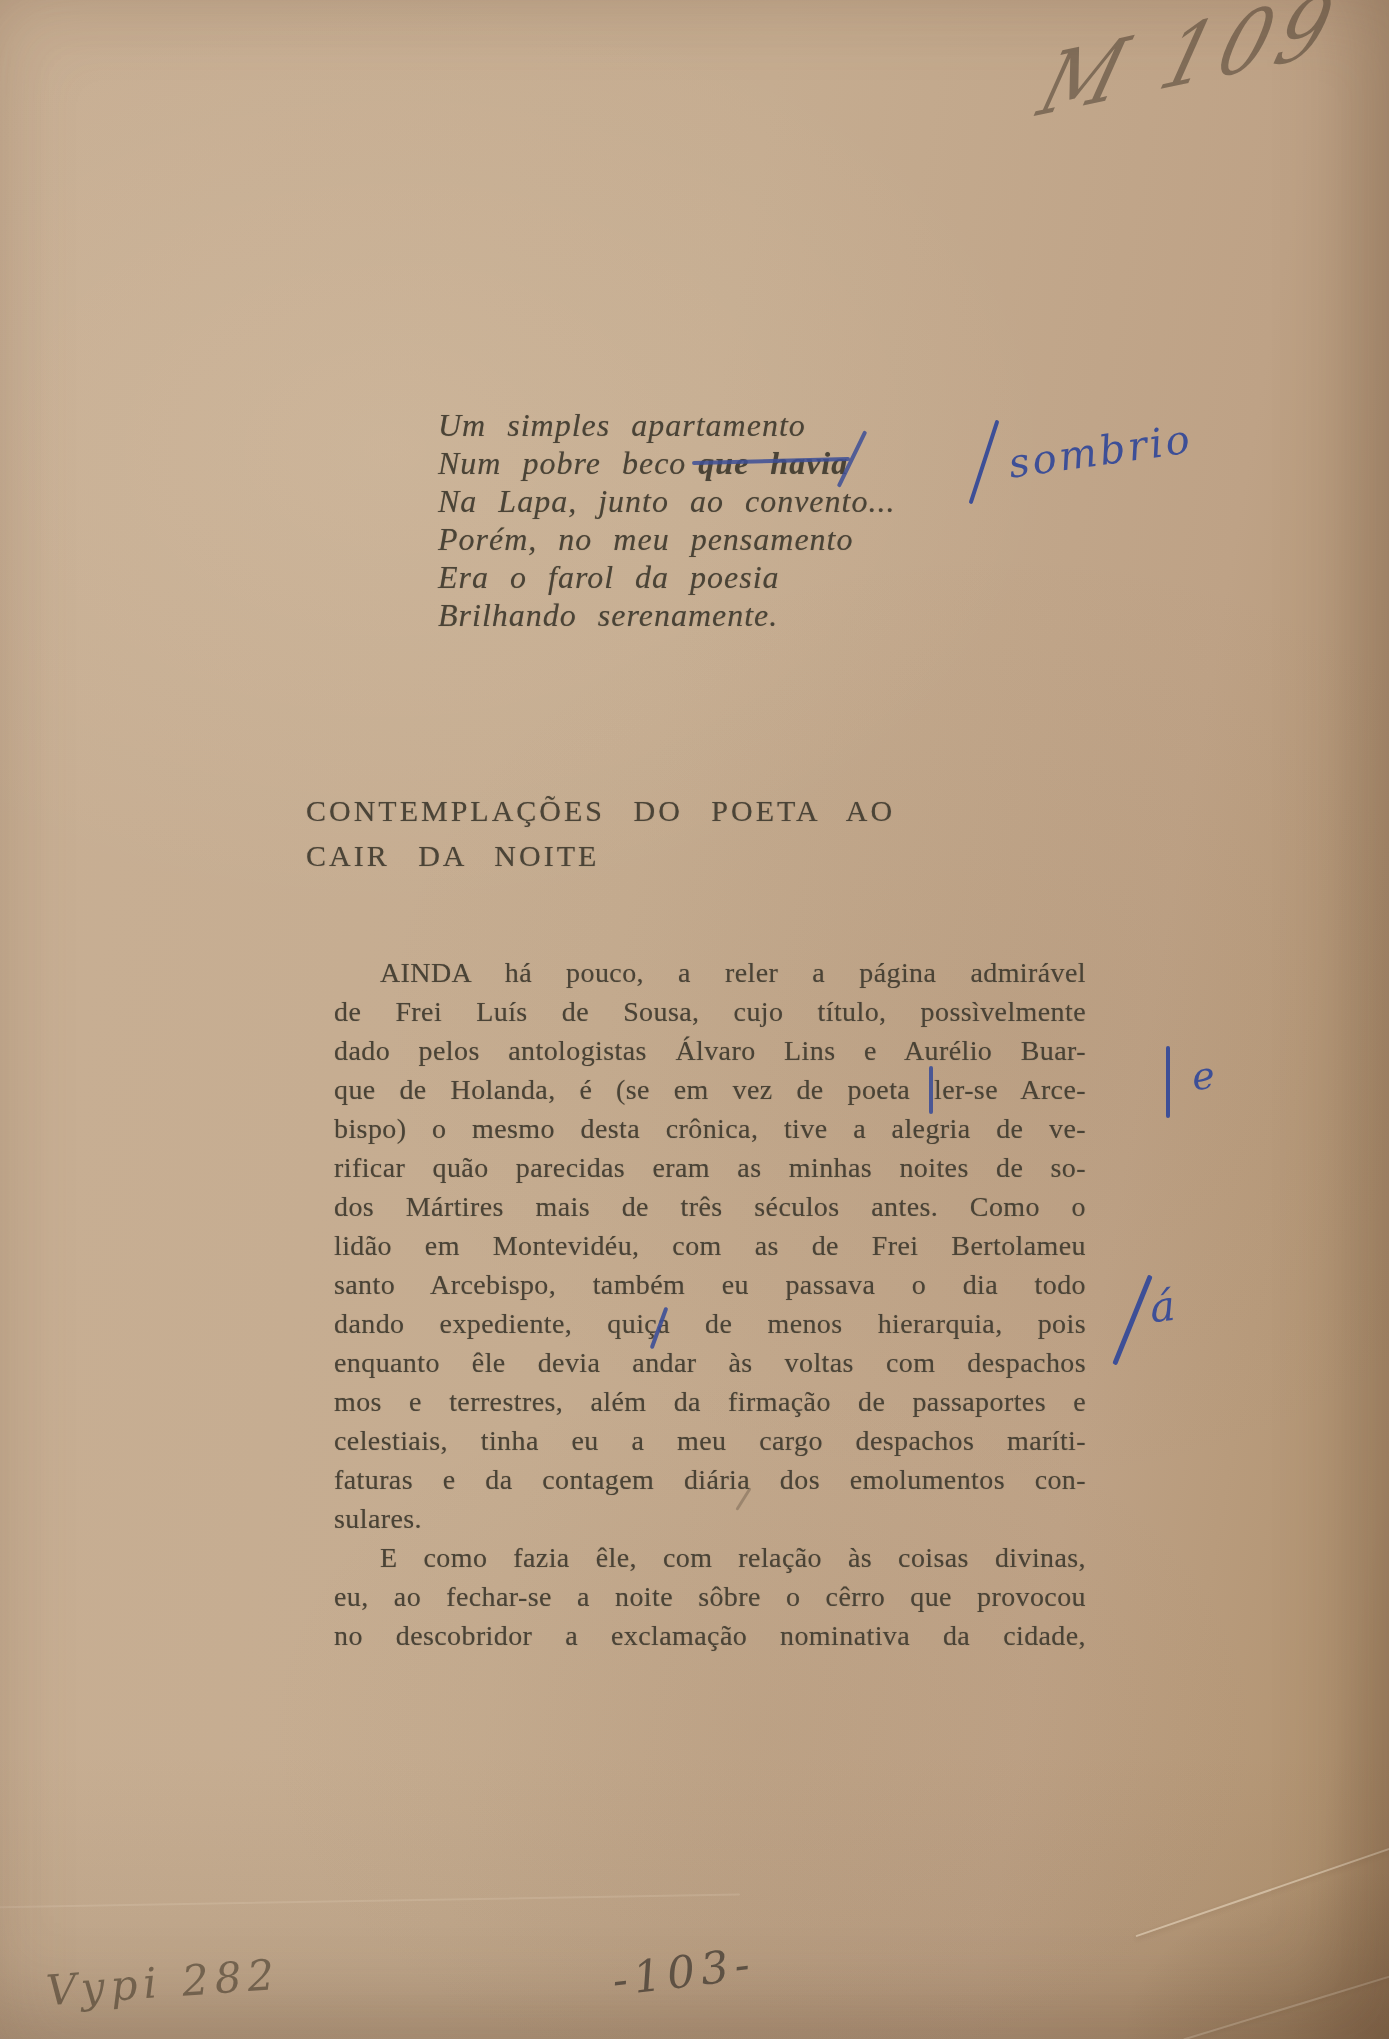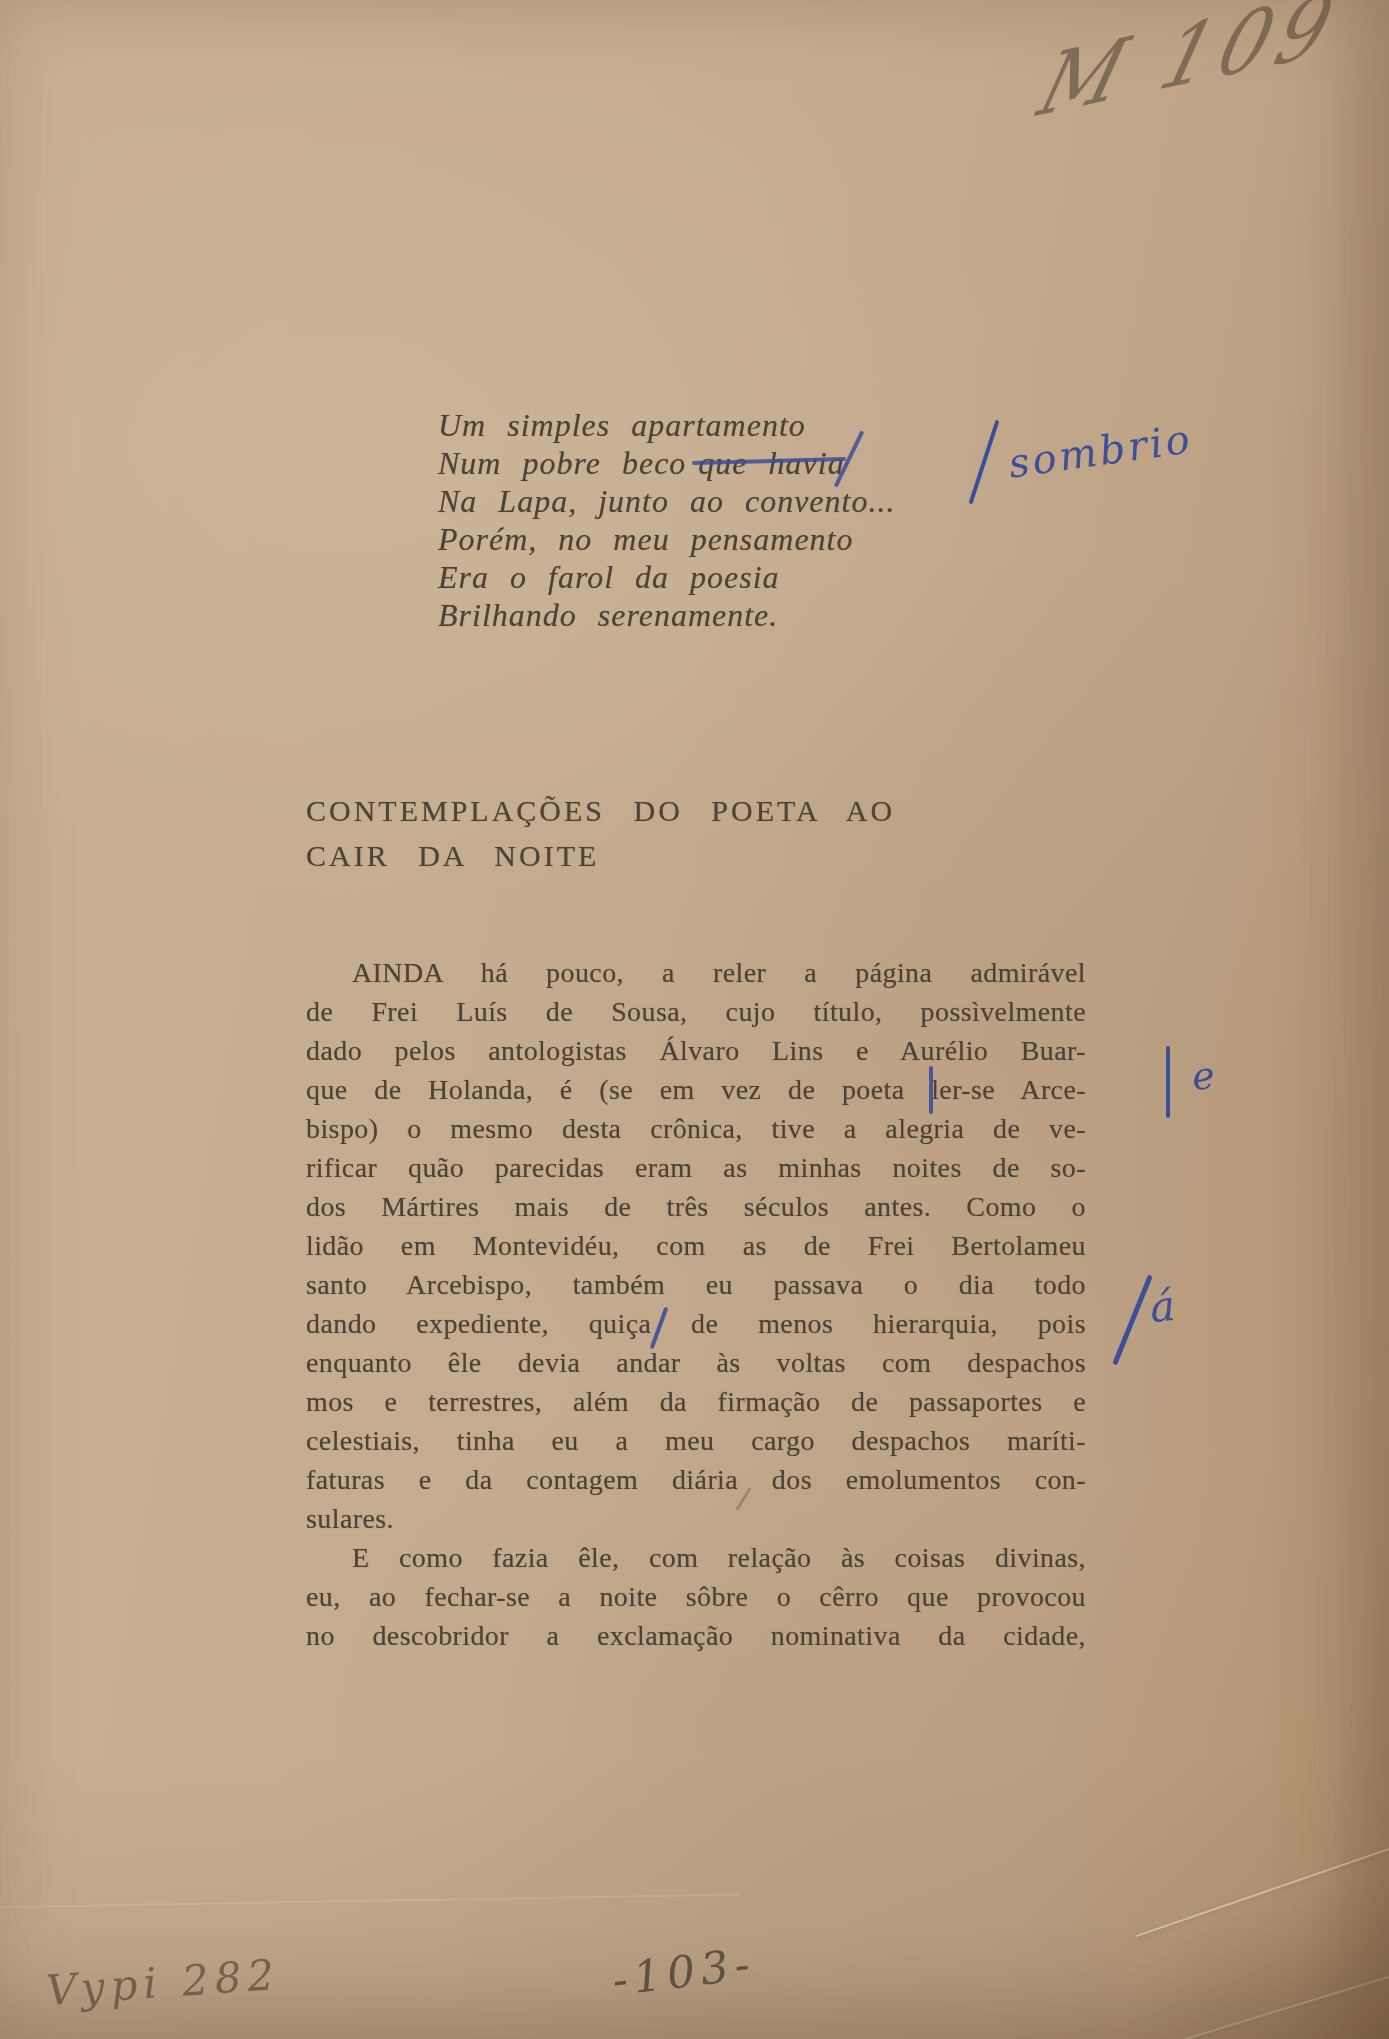--- a/index.html
+++ b/index.html
@@ -13,30 +13,30 @@
       linear-gradient(to bottom, rgba(0,0,0,0) 86%, rgba(105,80,55,0.10) 97%),
       linear-gradient(100deg,#c8af94 0%,#c5ac90 45%,#bea286 76%,#b29472 94%,#a28361 100%);
   }
   .vignette{position:absolute;inset:0;pointer-events:none;
     box-shadow:inset -34px -28px 80px rgba(88,62,42,0.30), inset 14px 18px 70px rgba(140,110,80,0.12);}
   
   .ink{color:#4a4336;text-shadow:0 0 1px rgba(74,66,53,0.45);}
   .poem{position:absolute;left:438px;top:406px;width:560px;
     font-style:italic;font-size:32px;line-height:38px;letter-spacing:1px;word-spacing:12px;}
   .poem .pl{white-space:nowrap;}
-  .struck{position:relative;display:inline-block;margin-left:12px;}
+  .struck{position:relative;display:inline-block;margin-left:12px;font-weight:bold;}
   .strike-line{position:absolute;left:-6px;right:-2px;top:15px;height:4px;
     background:#3d4f97;transform:rotate(-1.5deg);border-radius:2px;opacity:.85;}
   .strike-slash{position:absolute;right:-6px;top:-16px;width:4px;height:62px;
     background:#3d4f97;transform:rotate(26deg);border-radius:2px;opacity:.85;}
   .title{position:absolute;left:306px;top:788px;width:800px;
     font-size:30px;line-height:45px;letter-spacing:3px;word-spacing:18px;color:#4b4437;
     text-shadow:0 0 1px rgba(74,66,53,0.5);}
   .bodytext{position:absolute;left:306px;top:953px;width:780px;font-size:28px;letter-spacing:0.4px;}
-  .tl{height:39px;line-height:39px;text-align:justify;text-align-last:justify;white-space:normal;}
+  .tl{height:39px;line-height:39px;text-align:justify;text-align-last:justify;white-space:normal;margin-left:28px;}
   .tl.indent{padding-left:46px;}
   .tl.endpara{text-align-last:left;}
   
   .blue{color:#3d4f97;}
   .hand{font-family:"DejaVu Serif","Liberation Serif",serif;font-style:italic;}
   .sombrio-slash{position:absolute;left:982px;top:418px;width:4px;height:88px;
     background:#3d4f97;transform:rotate(18deg);border-radius:2px;}
   .sombrio-text{position:absolute;left:1008px;top:428px;font-size:40px;letter-spacing:3px;
     transform:rotate(-8deg);}
   .blue-vbar{position:absolute;left:929px;top:1066px;width:4px;height:48px;

